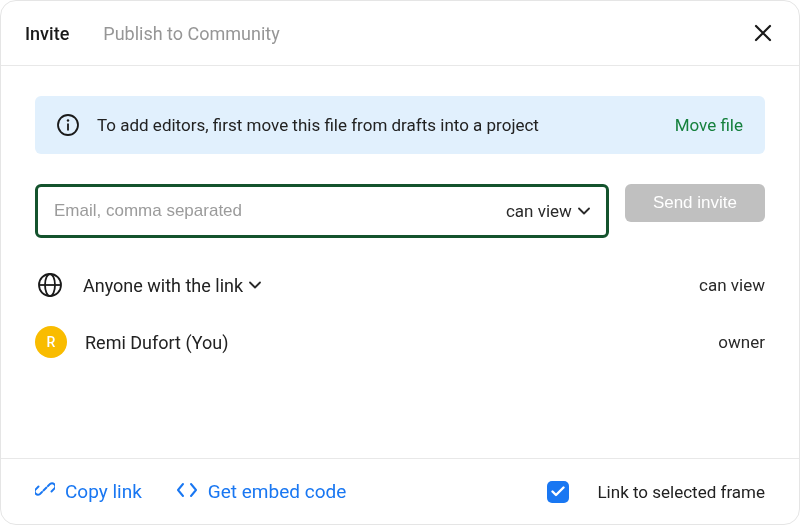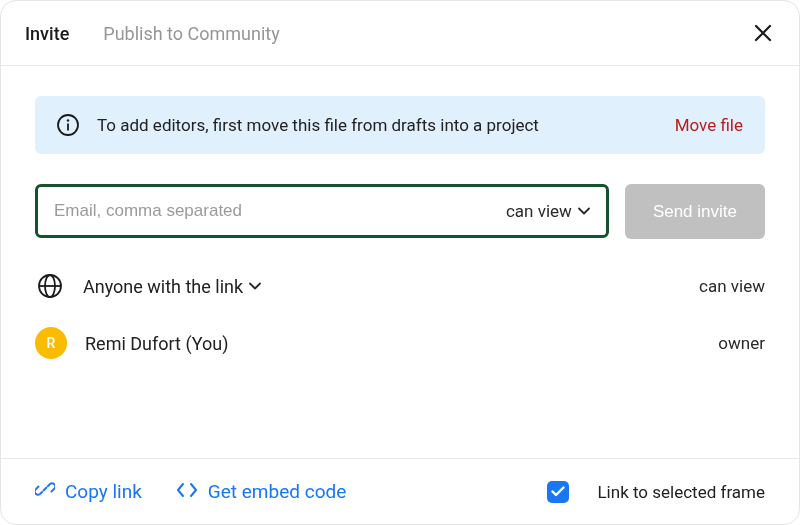--- a/index.html
+++ b/index.html
@@ -66,21 +66,21 @@
       width: 22px;
       height: 22px;
       flex-shrink: 0;
     }
     .banner-text {
       flex: 1;
       color: #222;
       font-size: 17px;
     }
     .banner-link {
-      color: #b91c1c;
+      color: #15803d;
       font-size: 17px;
       cursor: pointer;
       white-space: nowrap;
     }
     .invite-row {
       display: flex;
       gap: 16px;
       margin-top: 30px;
     }
     .email-input-wrap {
@@ -112,21 +112,21 @@
       cursor: pointer;
       padding-left: 12px;
     }
     .send-btn {
       background: #c0c0c0;
       color: #fff;
       font-size: 17px;
       font-weight: 500;
       border: none;
       border-radius: 6px;
-      height: 55px;
+      height: 38px;
       padding: 0 28px;
       cursor: pointer;
     }
     .access-list {
       margin-top: 32px;
       display: flex;
       flex-direction: column;
       gap: 26px;
     }
     .access-row {

